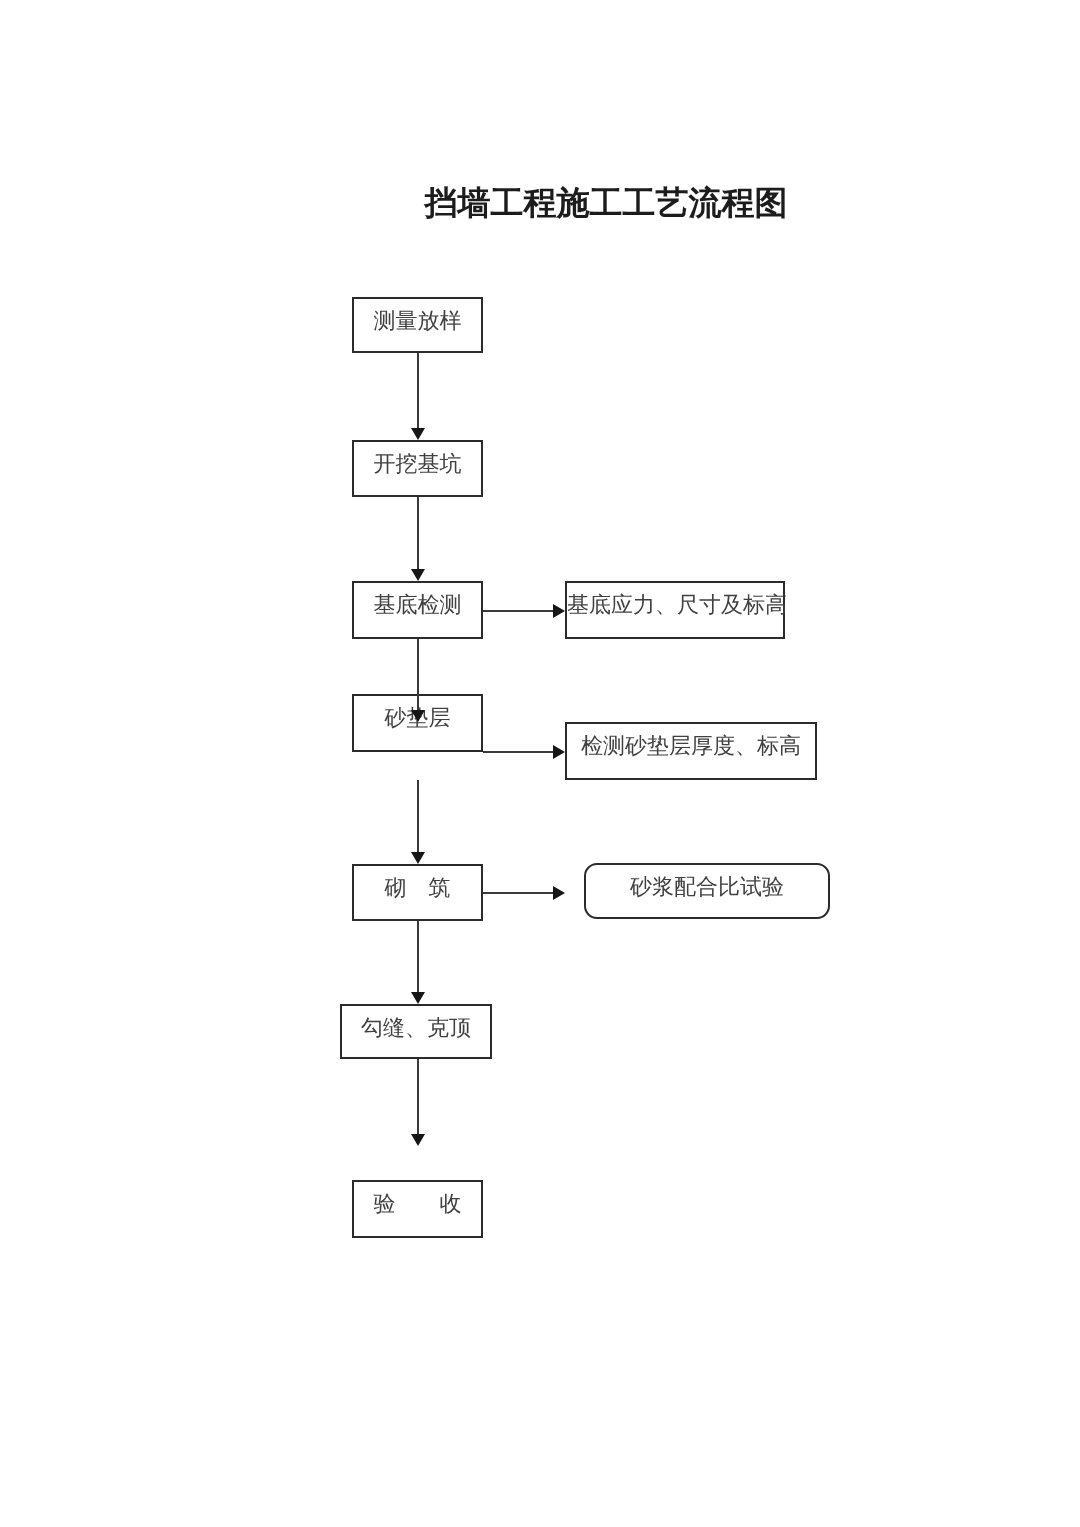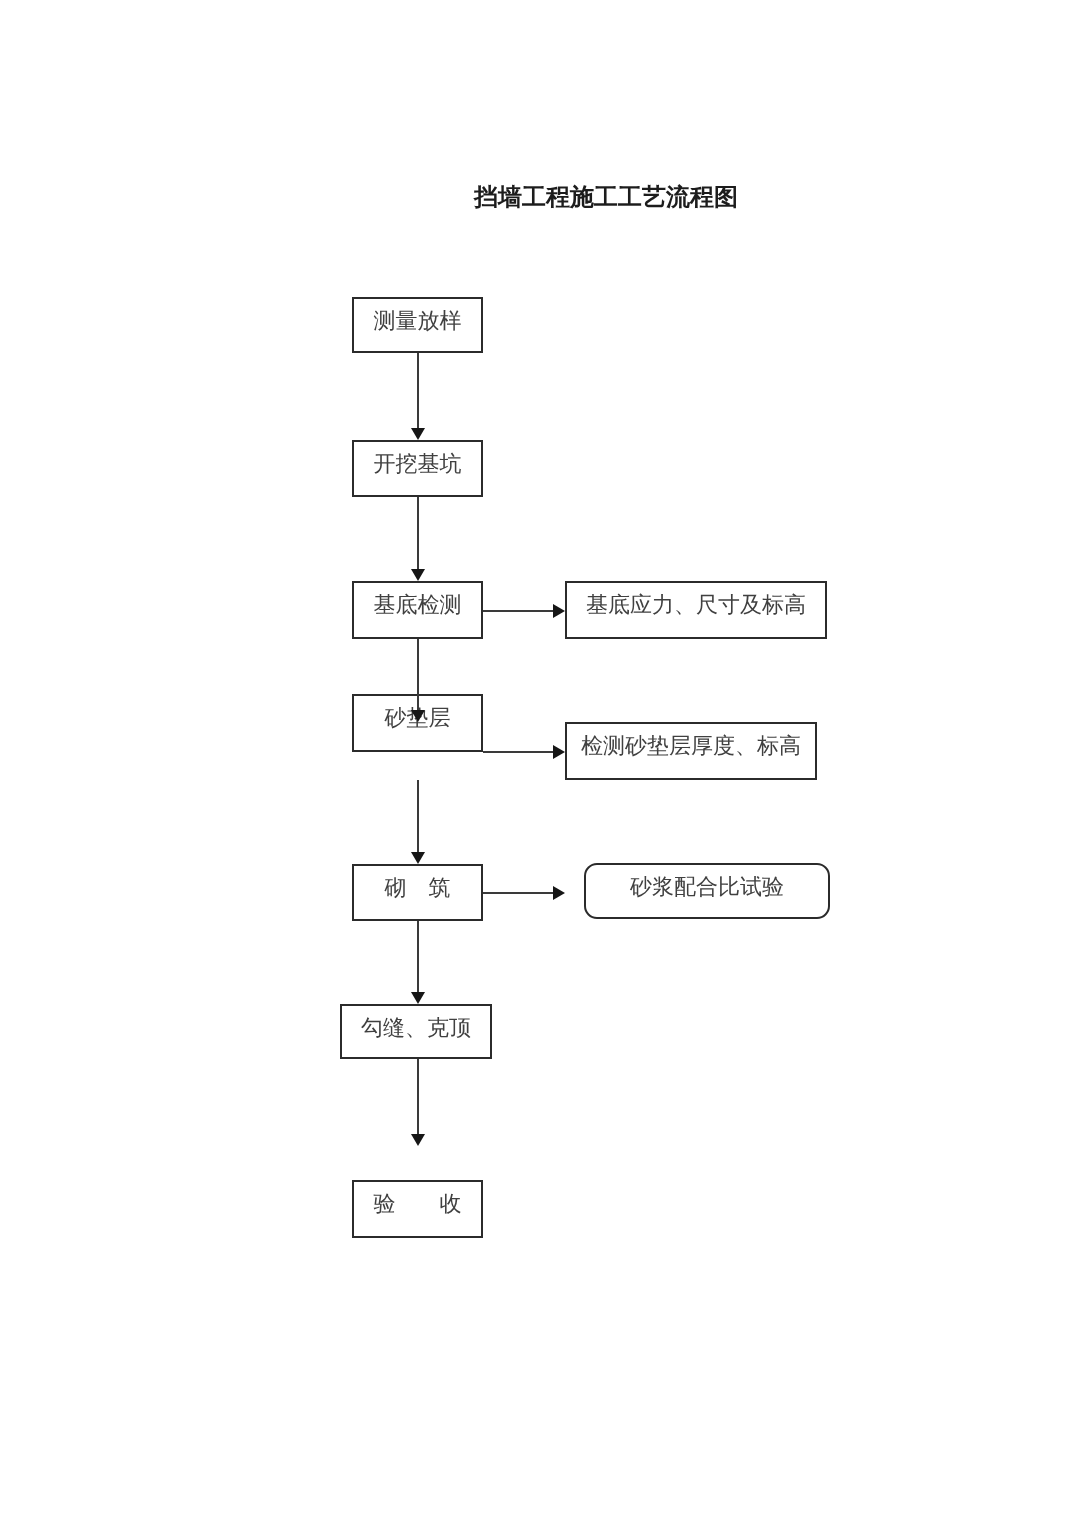--- a/index.html
+++ b/index.html
@@ -14,21 +14,21 @@
     background: #ffffff;
     overflow: hidden;
     font-family: "Liberation Serif", "DejaVu Serif", serif;
   }
   .doc-title {
     position: absolute;
     left: 606px;
     top: 181px;
     transform: translateX(-50%);
     white-space: nowrap;
-    font-size: 24px;
+    font-size: 33px;
     font-weight: bold;
     color: #1c1c1c;
     letter-spacing: 0px;
   }
   .node {
     position: absolute;
     box-sizing: border-box;
     border: 2px solid #2b2b2b;
     background: #ffffff;
     text-align: center;
@@ -111,21 +111,21 @@
   </div>
 
   <div class="node" style="left:340px; top:1004px; width:152px; height:55px;">
     <span>勾缝、克顶</span>
   </div>
 
   <div class="node" style="left:352px; top:1148px; width:131px; height:58px;margin-top:32px;">
     <span>验　　收</span>
   </div>
 
-  <div class="node" style="left:565px; top:581px; width:262px; height:58px;">
+  <div class="node" style="left:565px; top:581px; width:220px; height:58px;">
     <span>基底应力、尺寸及标高</span>
   </div>
 
   <div class="node" style="left:565px; top:722px; width:252px; height:58px;">
     <span>检测砂垫层厚度、标高</span>
   </div>
 
   <div class="node" style="left:584px; top:863px; width:246px; height:56px;border-radius:13px;">
     <span>砂浆配合比试验</span>
   </div>

